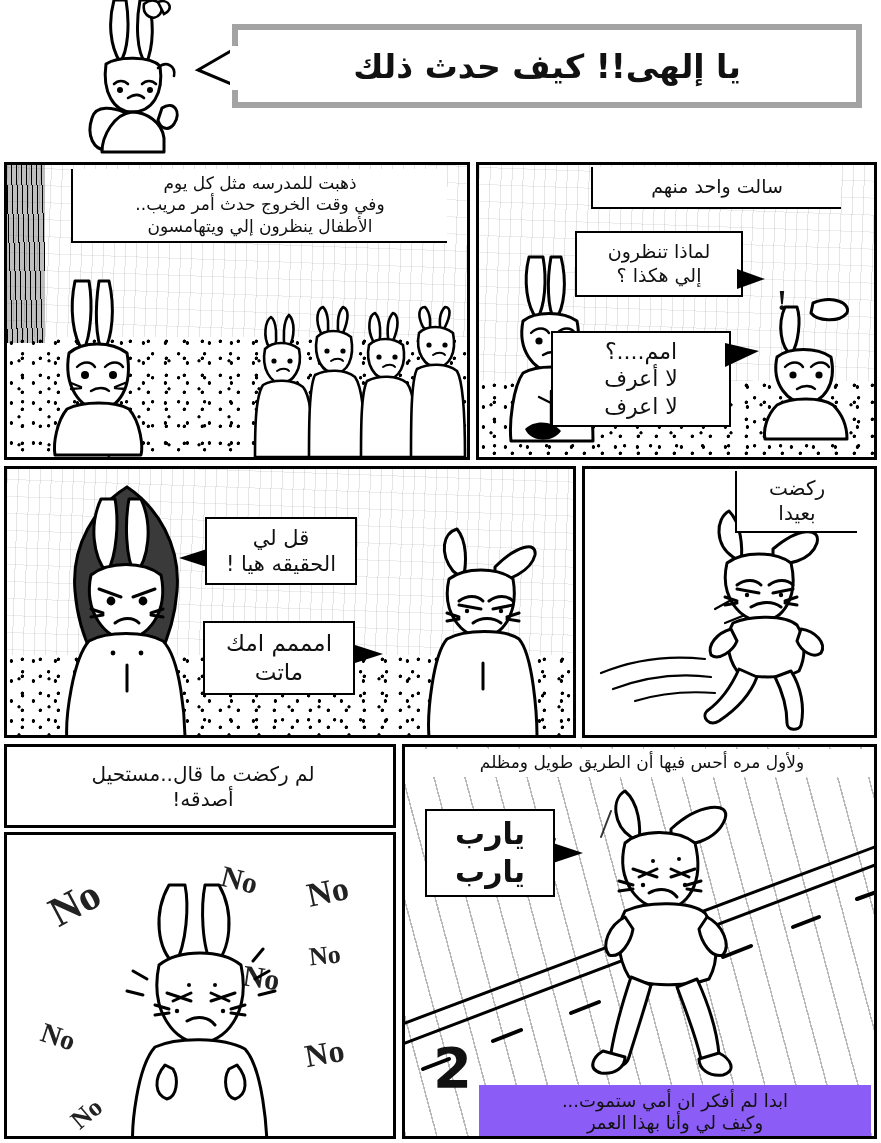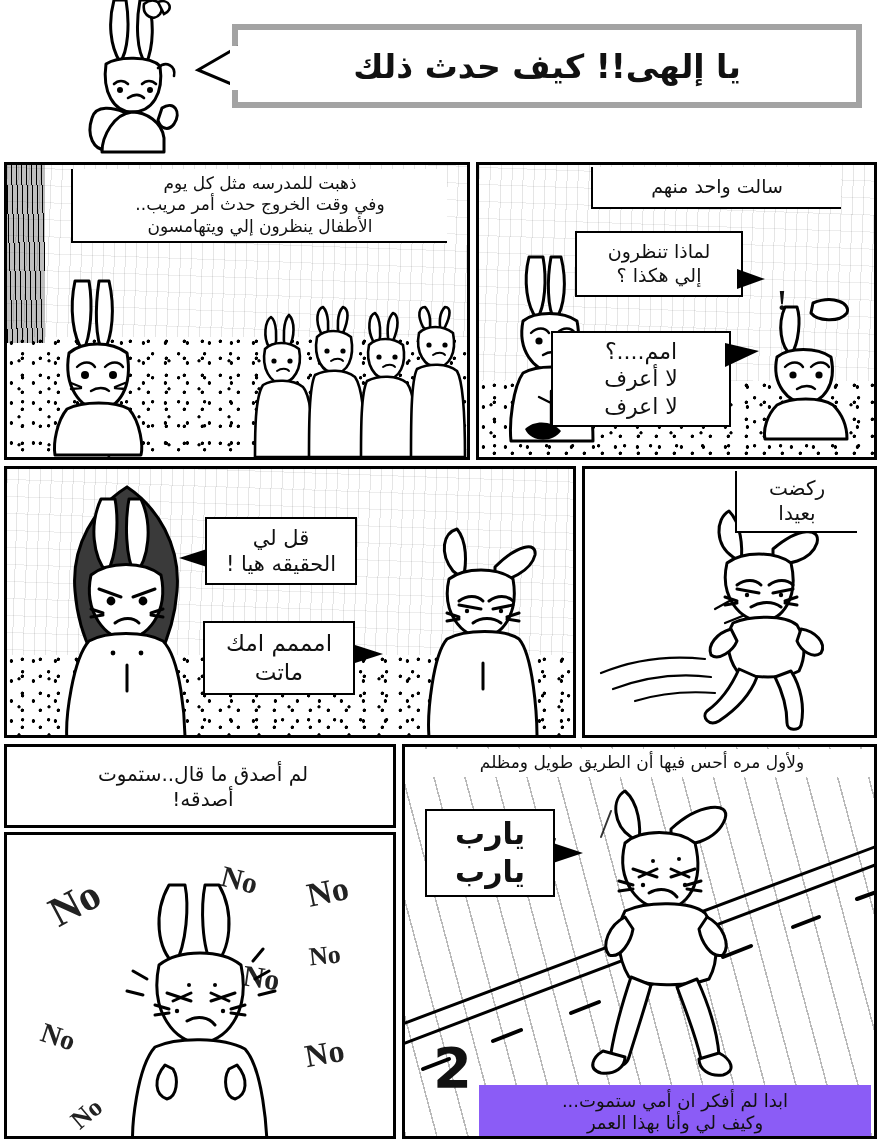--- a/index.html
+++ b/index.html
@@ -355,21 +355,21 @@
             <circle cx="66" cy="94" r="2.2"></circle>
             <circle cx="100" cy="94" r="2.2"></circle>
           </g>
       </svg>
     </div>
   </div>
 
   <div class="panel" style="left:4px;top:744px;width:392px;height:84px;">
     <div class="bubble plain" style="left:6px;top:4px;width:380px;height:72px;font-size:20px;white-space:pre-line;
                 display:flex;align-items:center;justify-content:center;">
-      <span>لم أصدق ما قال..ستموت
+      <span>لم ركضت ما قال..مستحيل
 أصدقه!</span>
     </div>
   </div>
 
   <div class="panel" style="left:4px;top:832px;width:392px;height:307px;">
 
     <div class="noword" style="left:300px;top:38px;transform:rotate(-12deg);font-size:34px;">No</div>
     <div class="noword" style="left:214px;top:28px;transform:rotate(14deg);font-size:30px;">No</div>
     <div class="noword" style="left:42px;top:44px;transform:rotate(-28deg);font-size:42px;">No</div>
     <div class="noword" style="left:236px;top:126px;transform:rotate(8deg);font-size:30px;">No</div>

